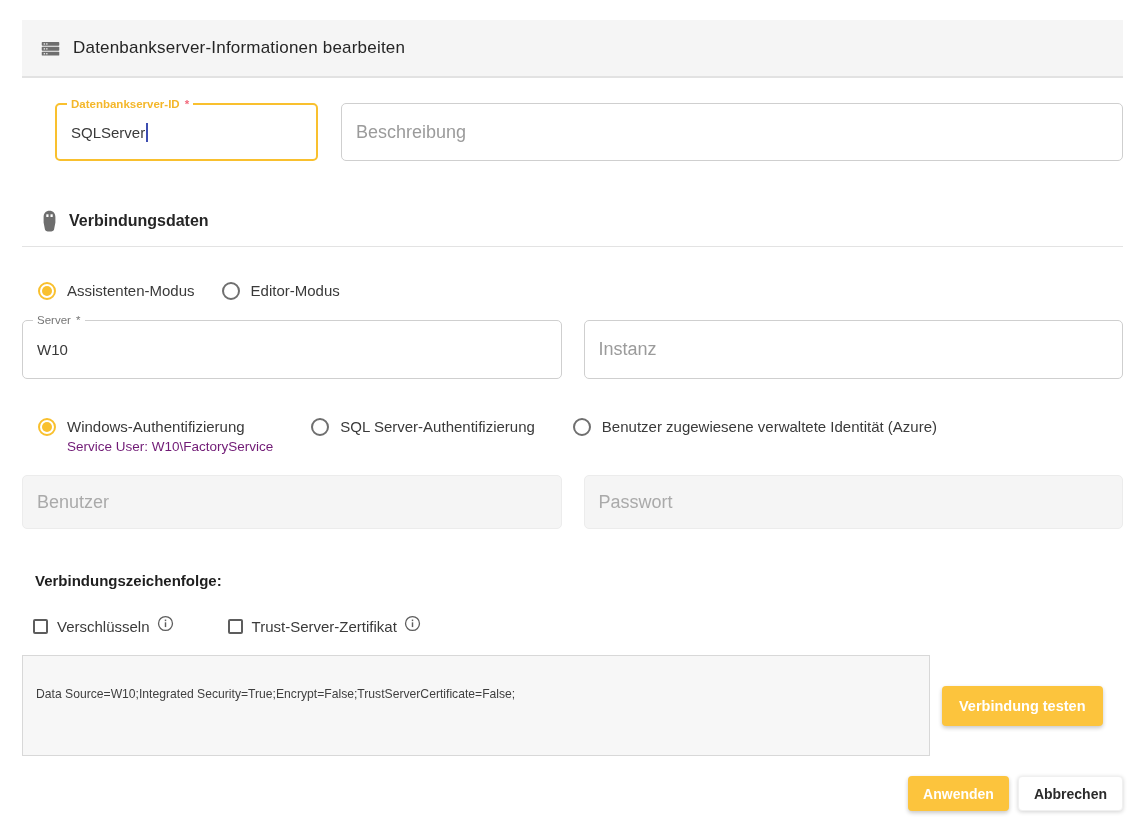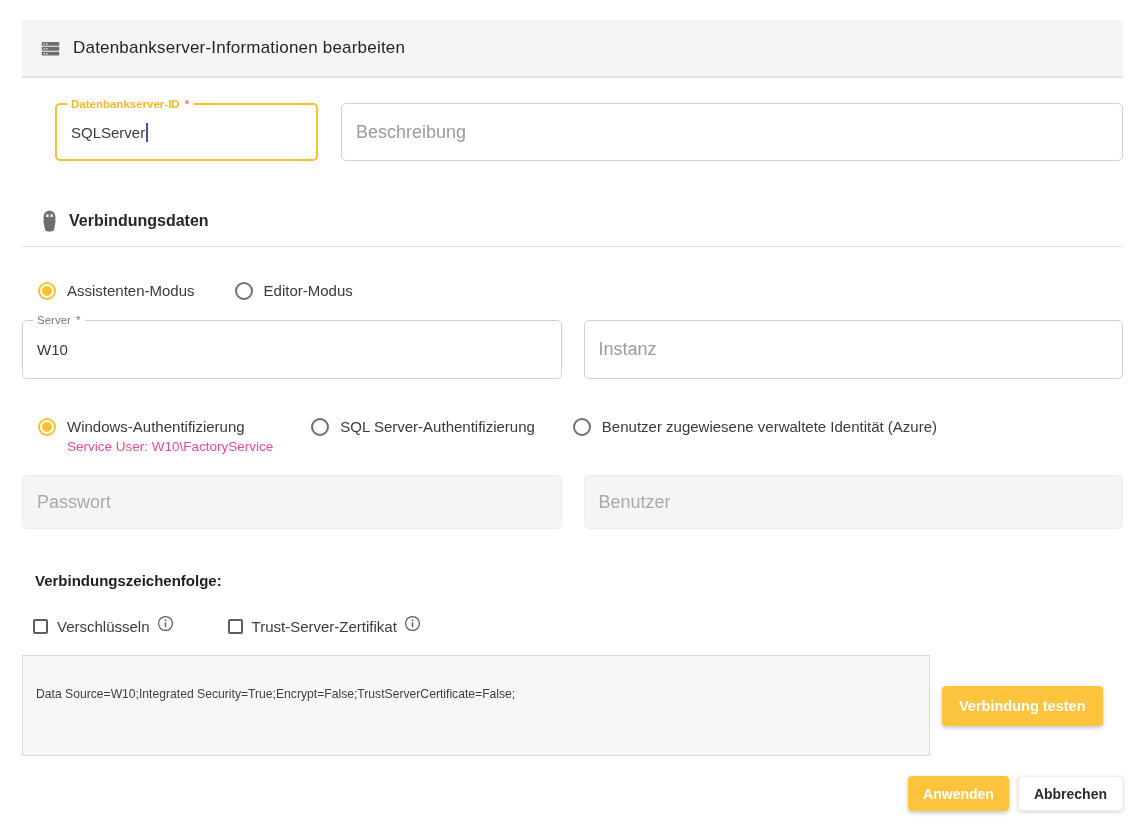--- a/index.html
+++ b/index.html
@@ -43,22 +43,22 @@
   .divider { border-bottom:1px solid #e3e3e3; margin-top:13px; }
 
   
   .radio { display:flex; align-items:flex-start; cursor:pointer; }
   .rcircle { width:18px; height:18px; border-radius:50%; border:2px solid #6f6f6f; flex:0 0 18px;
              display:flex; align-items:center; justify-content:center; background:#fff; margin-top:1px; }
   .radio.sel .rcircle { border-color:#f9c02e; }
   .rdot { width:10px; height:10px; border-radius:50%; background:transparent; }
   .radio.sel .rdot { background:#f9c02e; }
   .rlabel { font-size:15px; color:#3a3a3a; margin-left:11px; line-height:19px; }
-  .rsub { font-size:13.5px; color:#ec4899; margin-top:1px; }
-  .mode-row { margin-top:34px; padding-left:16px; display:flex; gap:40px; align-items:center; }
+  .rsub { font-size:13.5px; color:#701a75; margin-top:1px; }
+  .mode-row { margin-top:34px; padding-left:16px; display:flex; gap:27px; align-items:center; }
 
   .grid2 { display:grid; grid-template-columns:1fr 1fr; gap:22px; }
   .row-server { margin-top:20px; }
   .field-std { height:59px; }
 
   .auth-row { margin-top:38px; padding-left:16px; display:flex; gap:38px; align-items:flex-start; }
 
   .row-disabled { margin-top:19px; }
   .field.disabled { background:#f5f5f5; border:1px solid #ececec; height:54px; }
   .field.disabled .placeholder { color:#aaaaaa; }
@@ -187,24 +187,24 @@
     <div class="radio">
       <span class="rcircle">
           <span class="rdot"></span>
         </span>
       <span class="rlabel">Benutzer zugewiesene verwaltete Identität (Azure)</span>
     </div>
   </div>
 
   <div class="grid2 row-disabled">
     <div class="field disabled">
+      <span class="placeholder">Benutzer</span>
+    </div>
+    <div class="field disabled">
       <span class="placeholder">Passwort</span>
-    </div>
-    <div class="field disabled">
-      <span class="placeholder">Benutzer</span>
     </div>
   </div>
 
   <div class="cs-label">Verbindungszeichenfolge:</div>
 
   <div class="check-row">
     <div class="checkbox">
       <span class="cbox"></span>
       <span class="clabel">Verschlüsseln</span>
       <span class="info">

